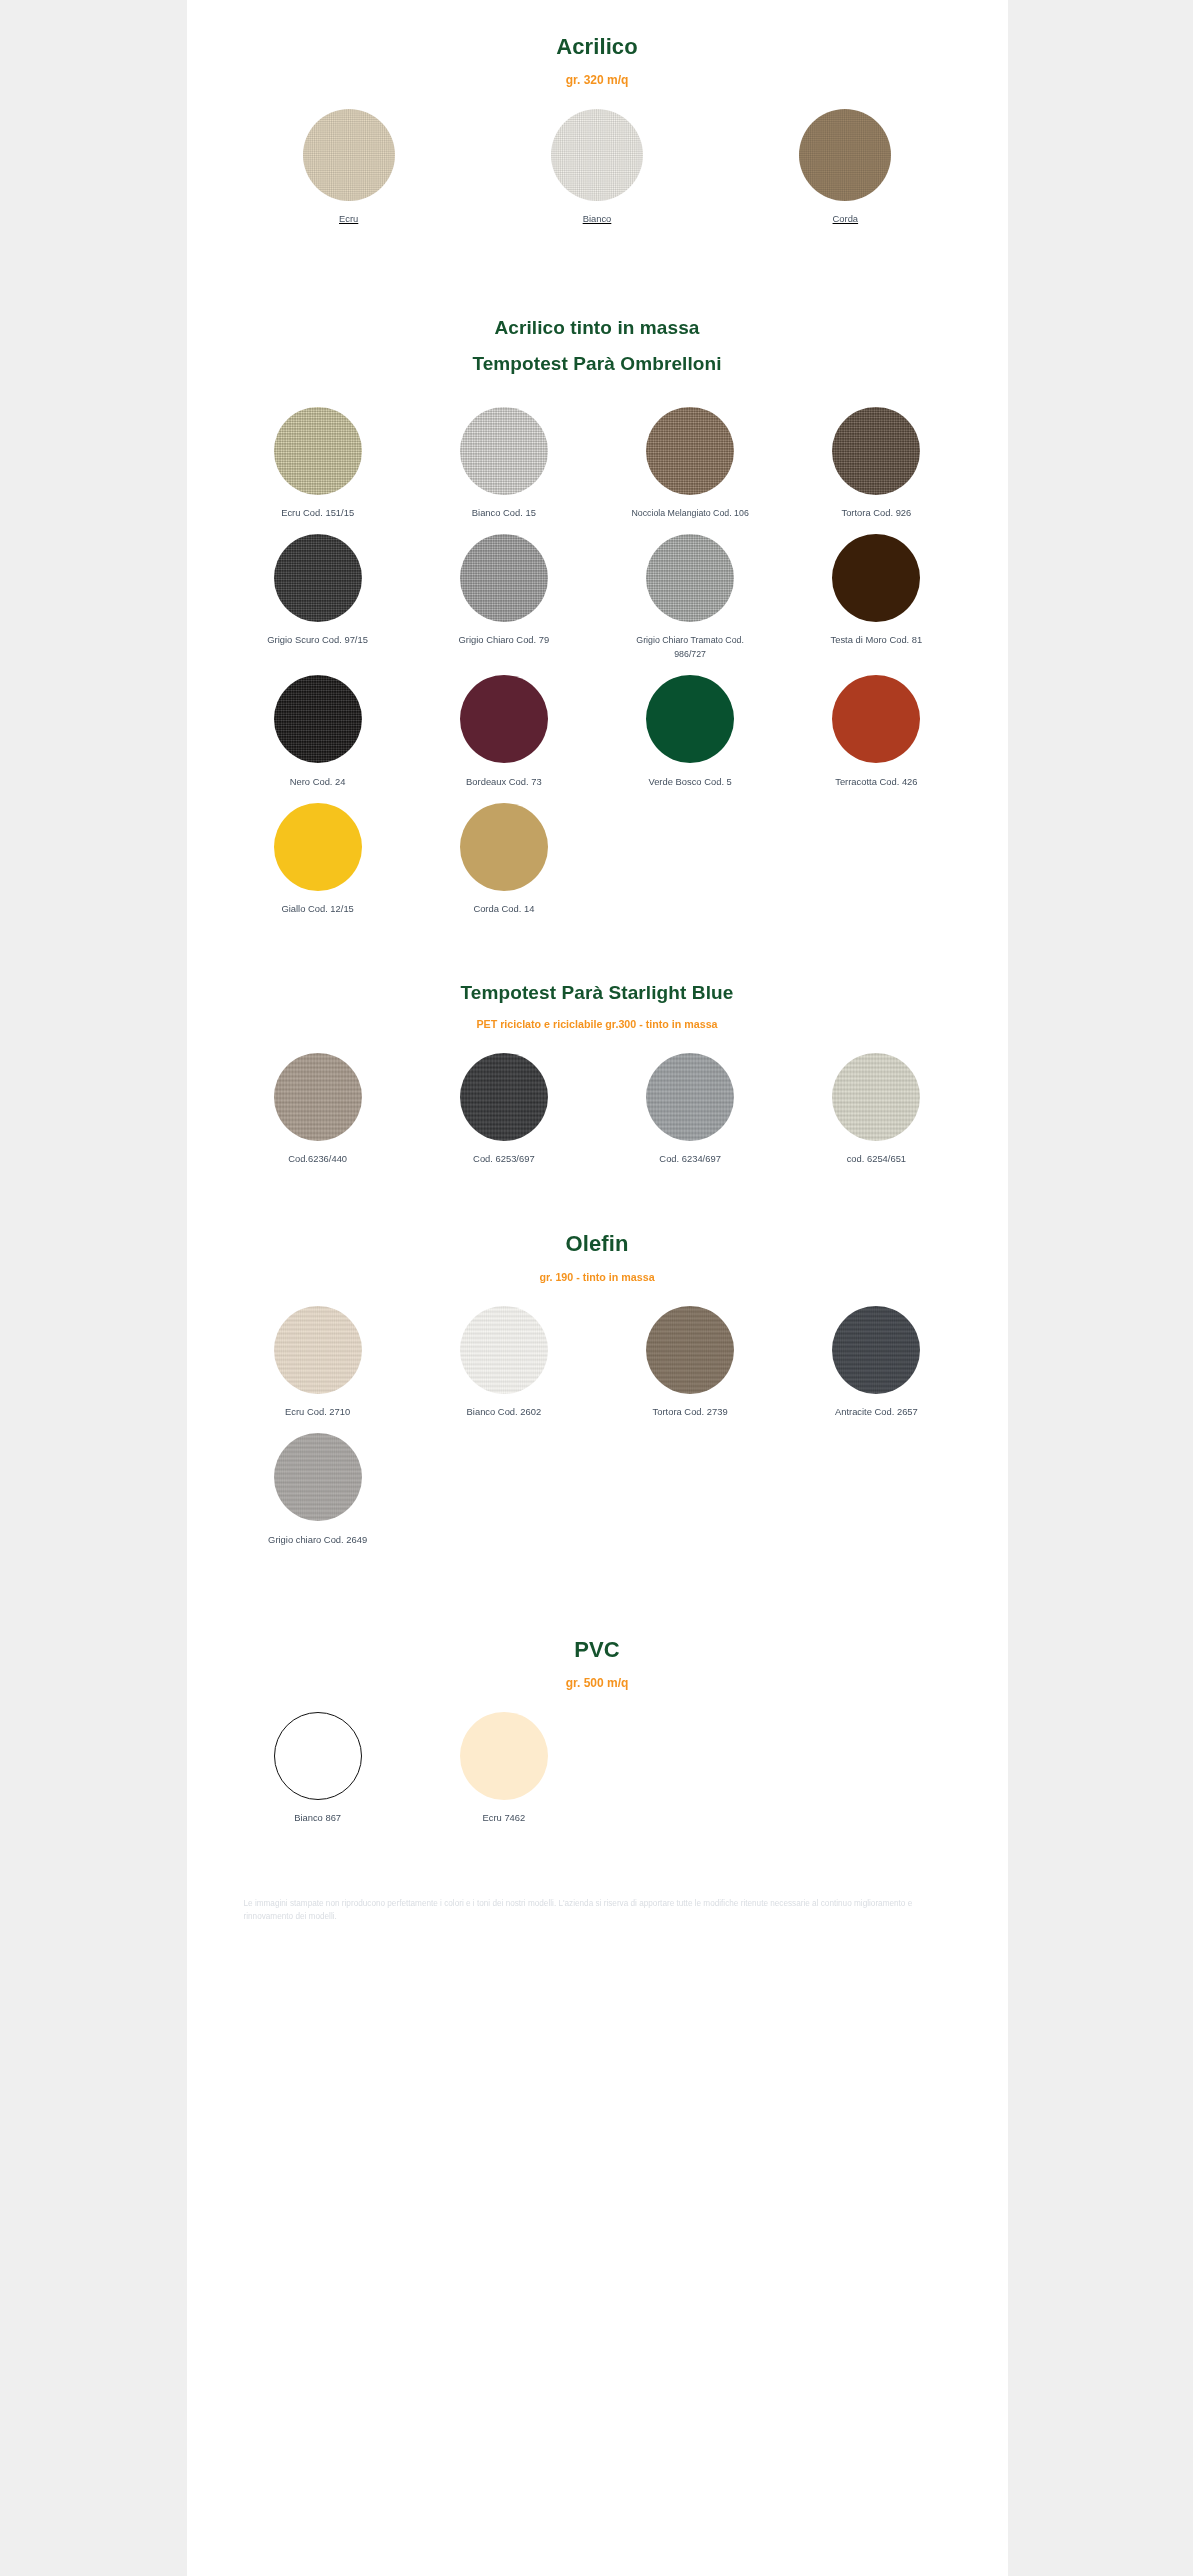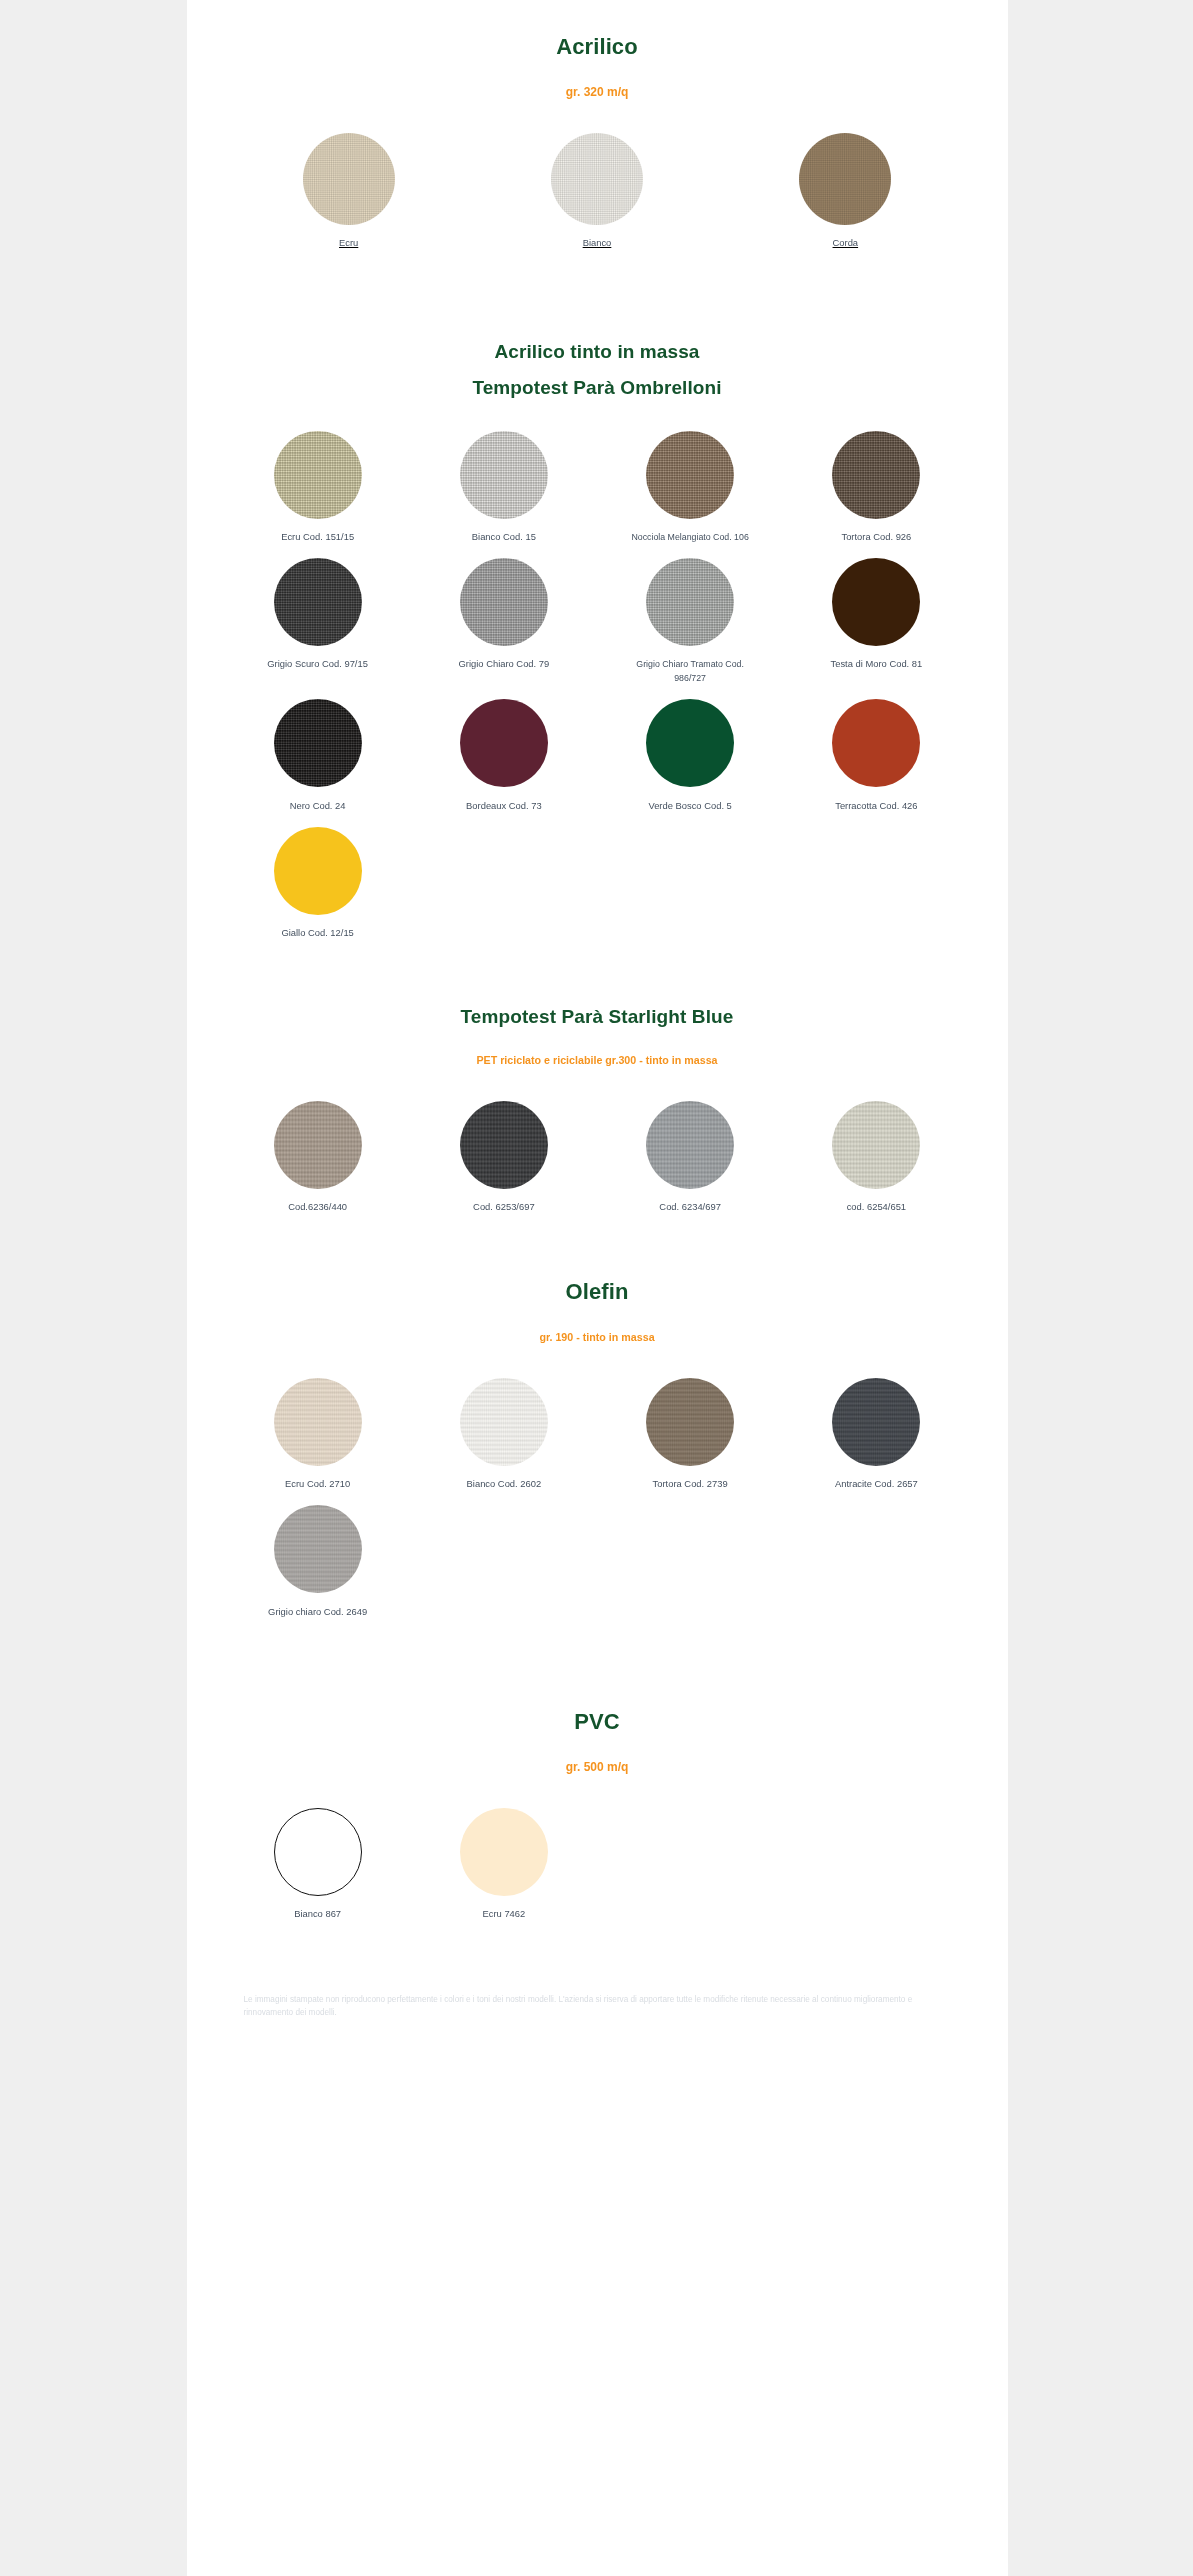--- a/index.html
+++ b/index.html
@@ -36,21 +36,21 @@
   }
   h2.sec-title.big     { font-size: 22px; line-height: 28px; }
   h2.sec-title.mid     { font-size: 19px; line-height: 25px; }
   h2.sec-title.sub     { font-size: 19px; line-height: 25px; }
   .sec-sub {
     text-align: center;
     color: #f5931e;
     font-size: 12px;
     line-height: 17.6px;
     font-weight: 600;
-    margin: 12px;
+    margin: 0;
   }
   .sec-sub.small { font-size: 10.7px; font-weight: 700; }
 
   
   .swatch-row {
     display: flex;
     flex-wrap: wrap;
     justify-content: flex-start;
     align-items: flex-start;
   }
@@ -183,20 +183,24 @@
             <div class="swatch-label">Verde Bosco Cod. 5</div>
           </div>
           <div class="swatch-cell">
             <div class="swatch" style="background-color: rgb(173, 59, 32);"></div>
             <div class="swatch-label">Terracotta Cod. 426</div>
           </div>
           <div class="swatch-cell">
             <div class="swatch" style="background-color: rgb(246, 195, 28);"></div>
             <div class="swatch-label">Giallo Cod. 12/15</div>
           </div>
+          <div class="swatch-cell">
+            <div class="swatch" style="background-color: rgb(194, 162, 99);"></div>
+            <div class="swatch-label">Corda Cod. 14</div>
+          </div>
         </div>
     </div>
   </section>
 
   <div class="spacer-l"></div>
 
   <section class="section">
     <div class="section-inner">
       <h2 class="sec-title mid">Tempotest Parà Starlight Blue</h2>
       <div class="spacer-xs"></div>

